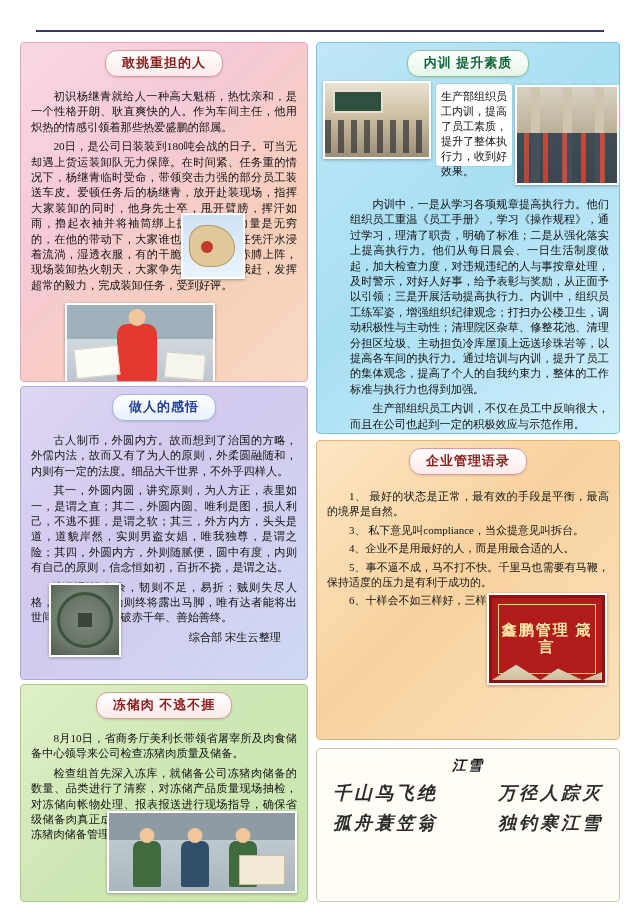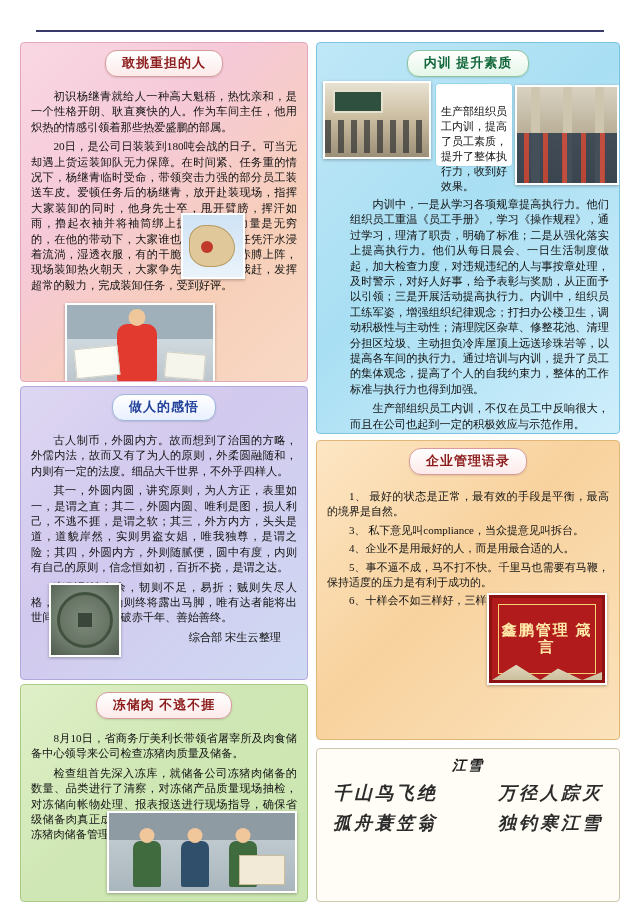--- a/index.html
+++ b/index.html
@@ -153,21 +153,21 @@
     left: 316px; top: 42px; width: 304px; height: 392px;
     background: linear-gradient(135deg,#bfe7f7 0%, #a9dff3 45%, #cfeefb 100%);
     border: 1px solid #7cc3e0;
   }
   #p4 .hero { position: relative; height: 110px; margin: 2px 6px 4px 6px; }
   #p4 .ph-train1 { left: 0px; top: 0px; width: 108px; height: 78px; }
   #p4 .ph-train2 { left: 192px; top: 4px; width: 104px; height: 100px; }
   #p4 .bubble {
     position: absolute; left: 112px; top: 2px; width: 78px; height: 84px;
     background: #ffffff; border: 1px solid #9ad3ea; border-radius: 4px;
-    font-size: 11px; line-height: 15px; color: #111; padding: 20px 5px;
+    font-size: 11px; line-height: 15px; color: #111; padding: 5px 5px;
     text-align: justify;
   }
   .sc-room { background: linear-gradient(#e8e2d2 0%, #cdbfa2 45%, #9b8f78 100%); }
   .sc-room .board { position:absolute; left:8%; top:10%; width:48%; height:30%; background:#2f4f3f; border:2px solid #e6e0cf; }
   .sc-room .rows { position:absolute; left:0; bottom:0; width:100%; height:55%;
     background: repeating-linear-gradient(#6d5f4b 0 6px, #a79madd 0 0, #8a7c63 6px 12px); }
   .sc-room .heads { position:absolute; left:0; bottom:6%; width:100%; height:44%;
     background: repeating-linear-gradient(90deg,#3a3a3a 0 6px, transparent 6px 13px); opacity:.75;}
   .sc-hall { background: linear-gradient(#d9d2c2 0%, #b9ae96 50%, #8e8471 100%); }
   .sc-hall .col { position:absolute; top:0; width:9px; height:100%; background:#cfc6b0; }

